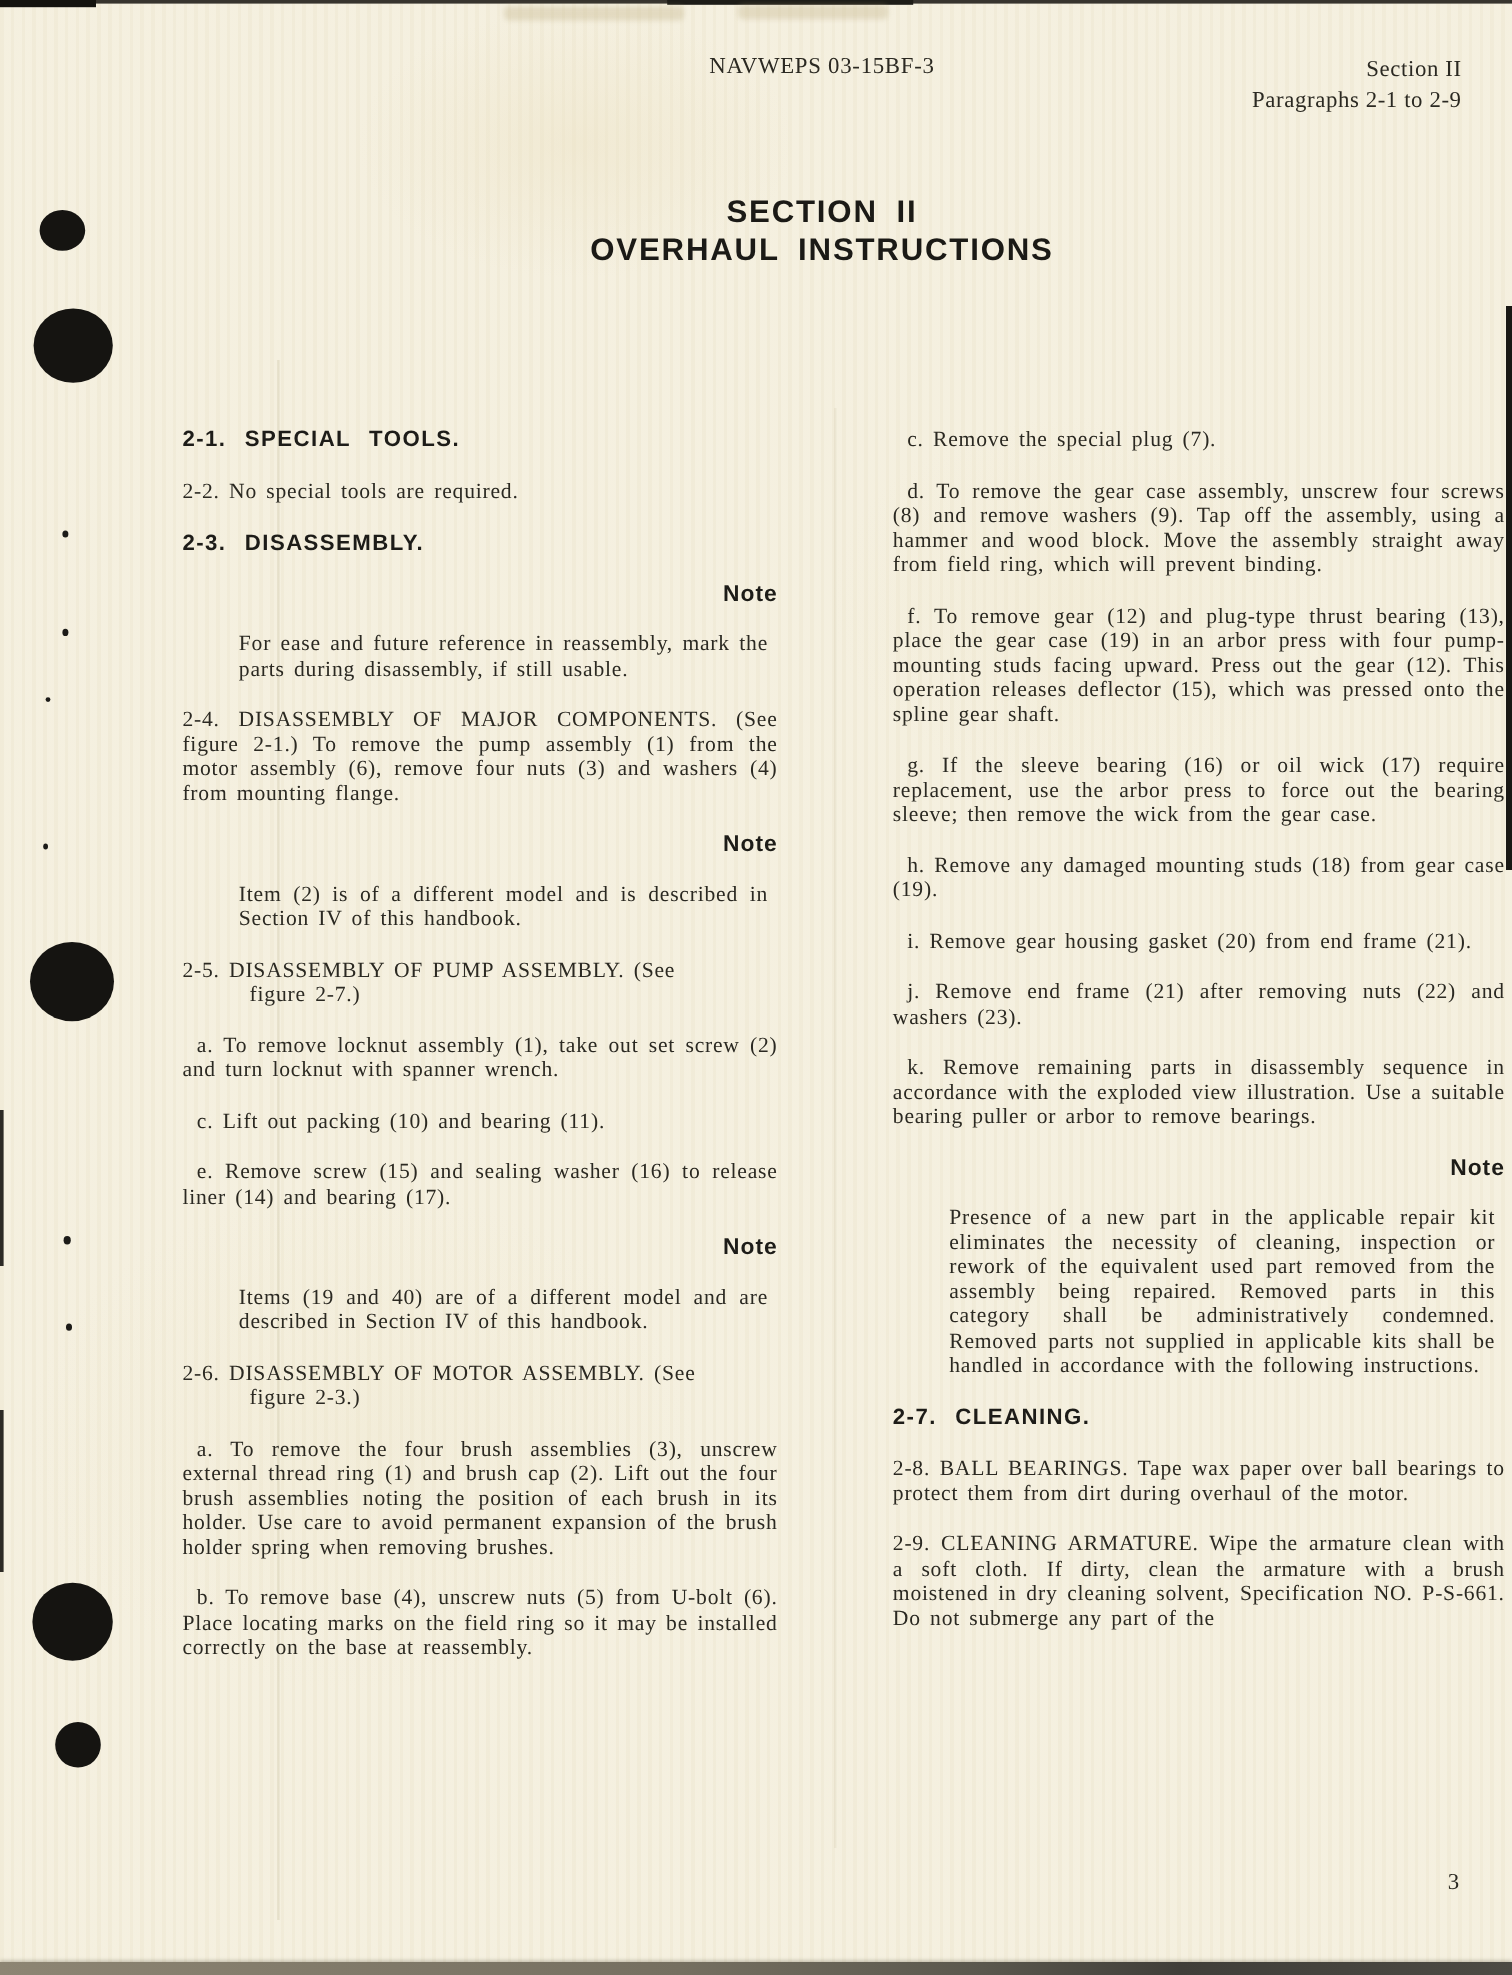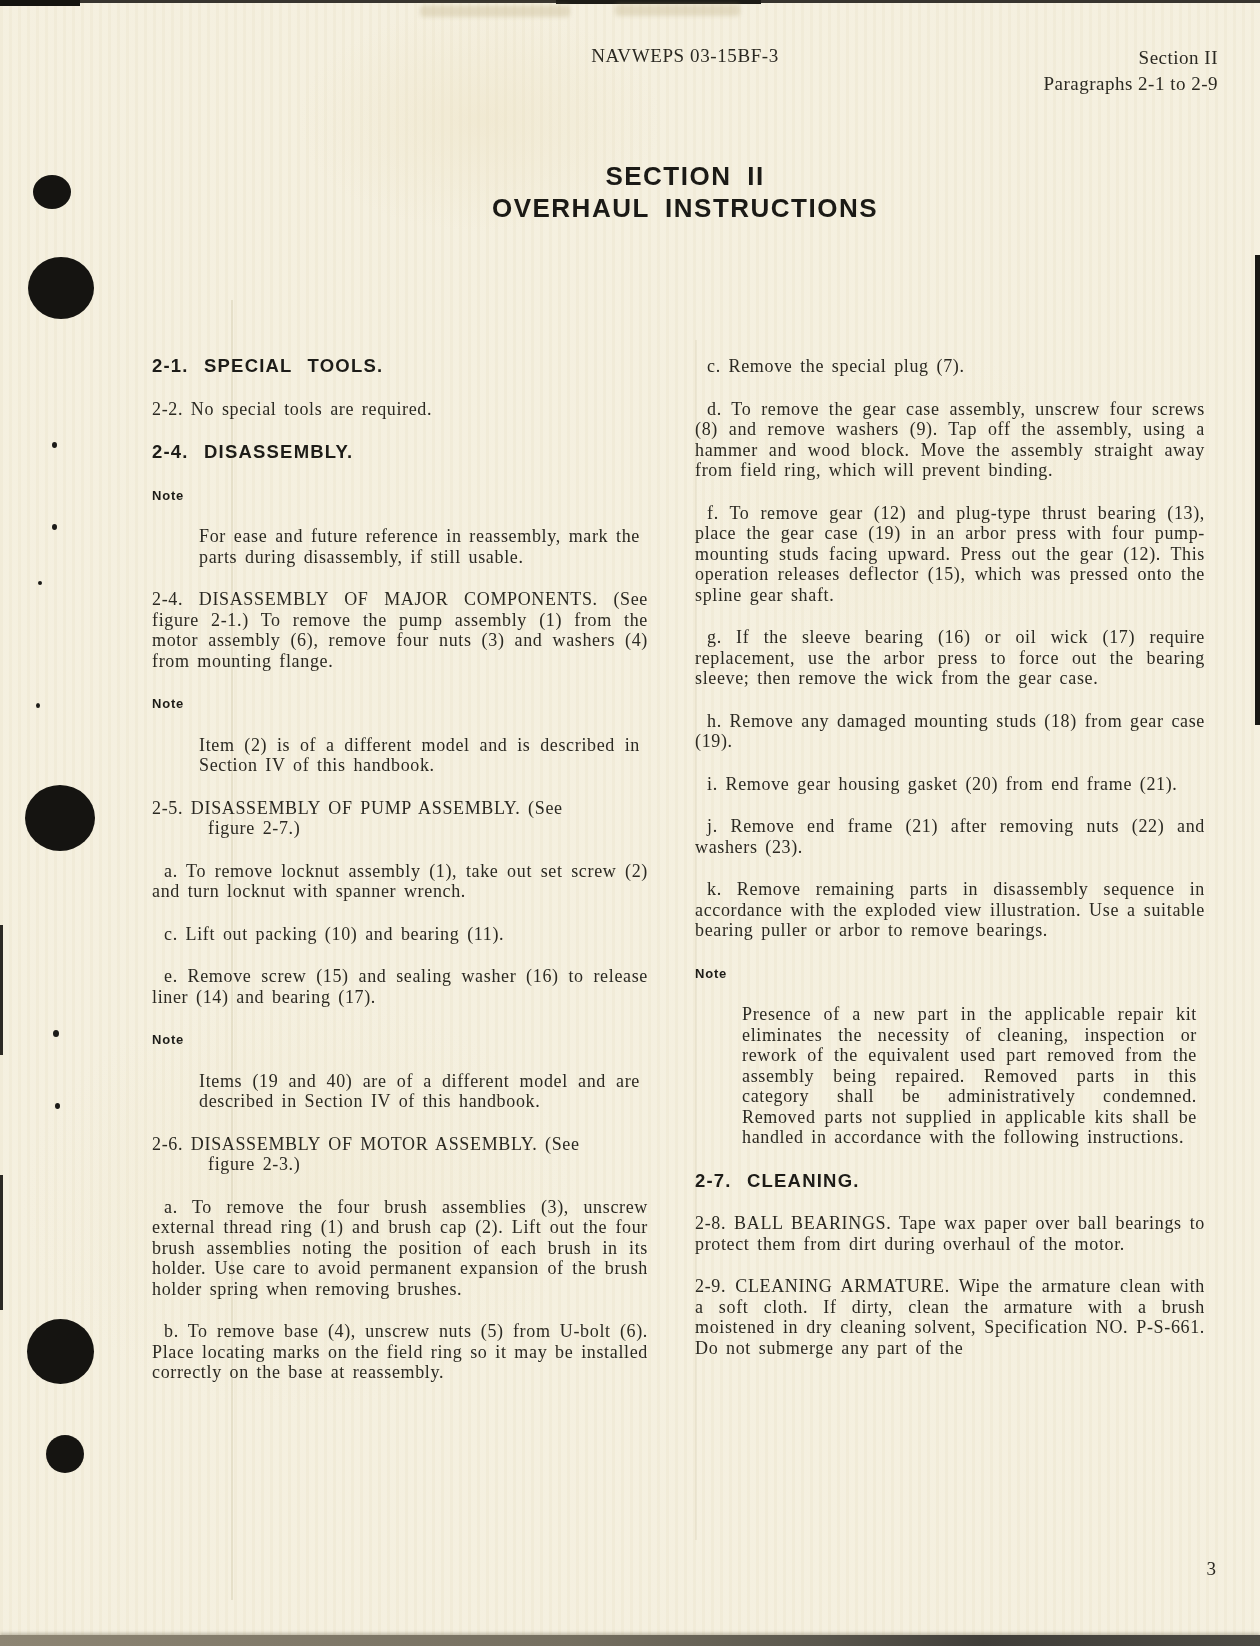--- a/index.html
+++ b/index.html
@@ -17,32 +17,32 @@
   .content{position:absolute;left:152px;top:0;width:1066px;height:100%;}
   
   .header-row{position:absolute;top:45px;left:0;width:100%;height:60px;}
   .doc-number{position:absolute;left:0;right:0;top:0;text-align:center;font-size:19px;letter-spacing:0.6px;}
   .header-right{position:absolute;right:0;top:0;text-align:right;font-size:19px;line-height:26px;letter-spacing:0.5px;}
   
   .title-block{position:absolute;top:160px;left:0;width:100%;text-align:center;
     font-family:"Liberation Sans","DejaVu Sans",sans-serif;font-weight:bold;color:#1b1a16;
     font-size:26px;line-height:32px;letter-spacing:1.5px;word-spacing:7px;}
   
-  .columns{position:absolute;top:356px;left:0;display:flex;gap:47px;}
+  .columns{position:absolute;top:356px;left:0;display:flex;gap:96px;}
   .col{font-size:18px;line-height:20.5px;letter-spacing:0.65px;word-spacing:2.6px;}
   .col.left{width:496px;}
   .col.right{width:510px;}
   .col > :first-child{margin-top:0;}
   .para{margin-top:22px;text-align:justify;}
   .para.lettered{text-indent:12px;}
   .hang2{padding-left:56px;}
   .sec-heading{margin-top:23px;font-family:"Liberation Sans","DejaVu Sans",sans-serif;
     font-weight:bold;color:#1d1c18;font-size:18.5px;letter-spacing:1.2px;word-spacing:9px;}
-  .note-heading{margin-top:23px;text-align:left;font-family:"Liberation Sans","DejaVu Sans",sans-serif;
-    font-weight:bold;color:#1d1c18;font-size:13px;letter-spacing:0.8px;}
+  .note-heading{margin-top:23px;text-align:right;font-family:"Liberation Sans","DejaVu Sans",sans-serif;
+    font-weight:bold;color:#1d1c18;font-size:19px;letter-spacing:0.8px;}
   .note-body{margin-top:20px;margin-left:47px;margin-right:8px;text-align:justify;}
   
   .page-number{position:absolute;top:1558px;right:2px;font-size:19px;}
   
   .punch{position:absolute;background:#151411;border-radius:50%;}
   .speck{position:absolute;background:#1c1b18;border-radius:50%;}
   .edge-top{position:absolute;top:0;left:0;width:100%;height:3px;background:#37342e;}
   .edge-top-left{position:absolute;top:0;left:0;width:80px;height:6px;background:#14130f;}
   .edge-top-mid{position:absolute;top:0;left:556px;width:205px;height:4px;background:#1d1c17;}
   .edge-right{position:absolute;top:255px;right:0;width:5px;height:470px;background:#191814;}
@@ -95,21 +95,21 @@
 
     <div class="title-block">
       <div>SECTION II</div>
       <div>OVERHAUL INSTRUCTIONS</div>
     </div>
 
     <div class="columns">
       <div class="col left" id="col-left">
           <div class="sec-heading">2-1. SPECIAL TOOLS.</div>
           <div class="para">2-2. No special tools are required.</div>
-          <div class="sec-heading">2-4. DISASSEMBLY.</div>
+          <div class="sec-heading">2-3. DISASSEMBLY.</div>
           <div class="note-heading">Note</div>
           <div class="note-body">For ease and future reference in reassembly, mark the parts during disassembly, if still usable.</div>
           <div class="para">2-4. DISASSEMBLY OF MAJOR COMPONENTS. (See figure 2-1.) To remove the pump assembly (1) from the motor assembly (6), remove four nuts (3) and washers (4) from mounting flange.</div>
           <div class="note-heading">Note</div>
           <div class="note-body">Item (2) is of a different model and is described in Section IV of this handbook.</div>
           <div class="para">2-5. DISASSEMBLY OF PUMP ASSEMBLY. (See<br><span class="hang2">figure 2-7.)</span></div>
           <div class="para lettered">a. To remove locknut assembly (1), take out set screw (2) and turn locknut with spanner wrench.</div>
           <div class="para lettered">c. Lift out packing (10) and bearing (11).</div>
           <div class="para lettered">e. Remove screw (15) and sealing washer (16) to release liner (14) and bearing (17).</div>
           <div class="note-heading">Note</div>

